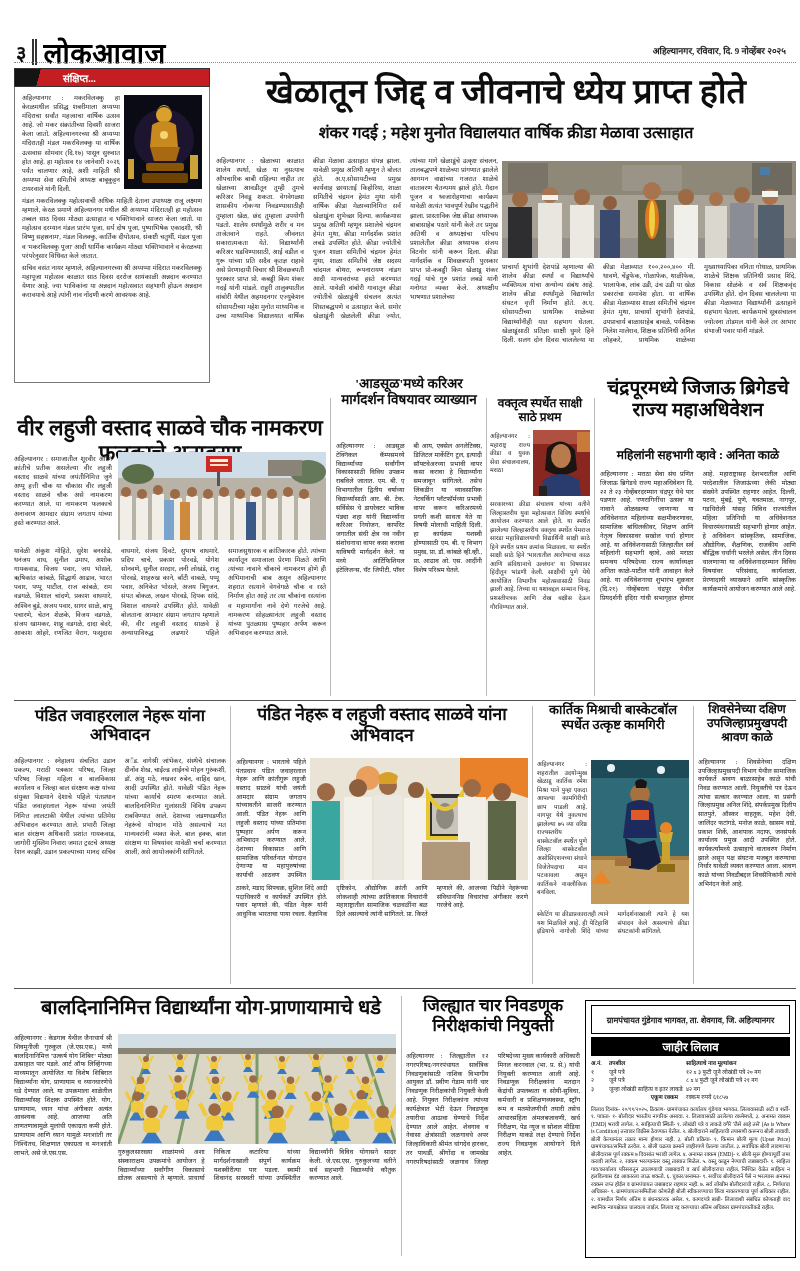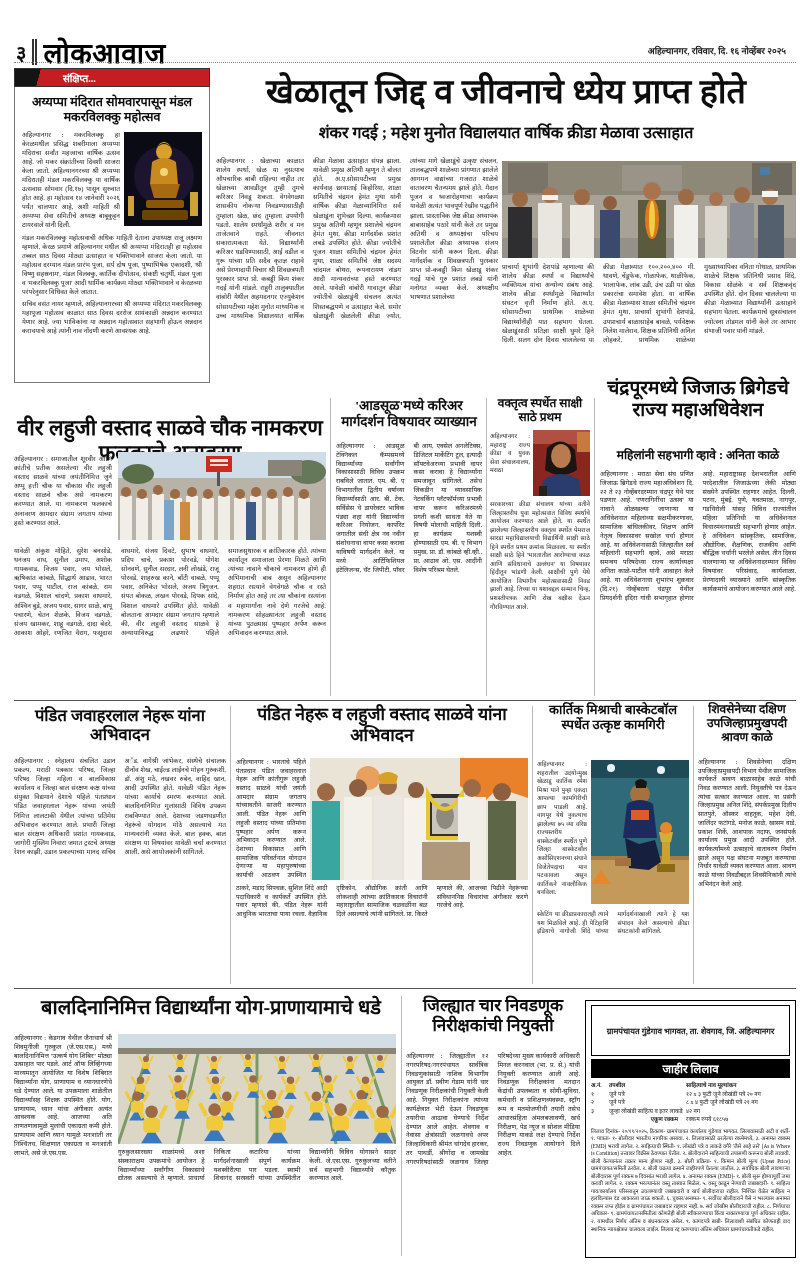--- a/index.html
+++ b/index.html
@@ -20,46 +20,45 @@
   .logo{font-size:28px;font-weight:bold;color:#000000;letter-spacing:.5px;}
   .dateline{font-size:9px;color:#222;font-weight:bold;}
   .mastbars{width:2px;background:#333;height:26px;}
   
   .briefbanner{background:linear-gradient(105deg,#141414 0 13%,#c41e22 13% 100%);
       color:#fff;font-size:10px;font-weight:bold;height:19px;line-height:19px;
       padding-left:48px;border:1px solid #333;box-sizing:border-box;}
   .briefbox{border:1px solid #777;border-top:none;box-sizing:border-box;padding:6px 7px;}
   
   .adbox{border:1.6px solid #000;box-sizing:border-box;background:#fff;padding:4px 5px;}
-  .adorg{font-size:8.2px;font-weight:bold;text-align:center;border:1px solid #000;padding:19px 1px;}
+  .adorg{font-size:8.2px;font-weight:bold;text-align:center;border:1px solid #000;padding:8px 1px;}
   .adbanner{background:#000;color:#fff;font-size:11.5px;font-weight:bold;text-align:center;
      padding:2px 0;margin-top:3px;}
   .adtable{font-size:5.9px;line-height:1.45;margin-top:3px;}
   .adtable .r{display:flex;}
   .adtable .c1{width:18px;}
   .adtable .c2{flex:1;}
   .adtable .c3{width:104px;}
   .adterms{font-size:5.3px;line-height:1.42;text-align:justify;margin-top:4px;color:#111;}
 </style>
 </head>
 <body>
 
 <div class="abs" style="left:16px;top:33px;display:flex;align-items:center;gap:6px;">
   <span class="pageno">३</span>
   <span class="mastbars"></span>
   <span class="mastbars" style="margin-left:-5px;"></span>
   <span class="logo">लोकआवाज</span>
 </div>
-<div class="abs dateline" style="right:14px;top:44px;">अहिल्यानगर, रविवार, दि. १६ नोव्हेंबर २०२५</div>
+<div class="abs dateline" style="right:14px;top:44px;">अहिल्यानगर, रविवार, दि. 9 नोव्हेंबर २०२५</div>
 <div class="abs dotted" style="left:14px;top:62px;width:782px;"></div>
 
 <div class="abs" style="left:14px;top:68px;width:196px;">
   <div class="briefbanner">संक्षिप्त...</div>
   <div class="briefbox" style="height:296px;overflow:hidden;">
-    <div class="hl" style="font-size:12.5px;margin:2px 0 5px 0;">अय्यप्पा मंदिरात सोमवारपासून मंडल मकरविलक्कु महोत्सव</div>
     <div class="photo" style="float:right;width:78px;height:94px;margin:2px 0 2px 4px;">
       <svg viewBox="0 0 78 94" xmlns="http://www.w3.org/2000/svg">
         <rect width="78" height="94" fill="#0b0b16"></rect>
         <circle cx="40" cy="44" r="30" fill="#1d1430"></circle>
         <circle cx="40" cy="20" r="8" fill="#d9a12b"></circle>
         <path d="M32 16 q8 -10 16 0 q-4 -6 -8 -6 q-4 0 -8 6z" fill="#e8c050"></path>
         <path d="M28 30 q12 -8 24 0 l2 22 q-14 8 -28 0z" fill="#c88a1e"></path>
         <path d="M26 52 h30 l-4 14 h-22z" fill="#a86a10"></path>
         <rect x="22" y="68" width="38" height="8" rx="2" fill="#8a5505"></rect>
         <rect x="18" y="78" width="46" height="10" rx="2" fill="#6e4203"></rect>
@@ -157,21 +156,21 @@
         <circle cx="154" cy="42" r="5"></circle>
         <circle cx="170" cy="40" r="5"></circle>
         <circle cx="186" cy="42" r="5"></circle>
     </g>
   </svg>
 </div>
 <div class="abs bodytxt cols3" style="left:14px;top:546px;width:312px;height:150px;">यावेळी अंकुश मोहिते, सुरेश बनसोडे, धनंजय वाघ, सुनील उमाप, अशोक गायकवाड, विजय पवार, जय भोसले, ऋषिकांत कांबळे, सिद्धार्थ आढाव, भारत पवार, पप्पू पाटील, राज कांबळे, राम वडगळे, विशाल चांदणे, प्रकाश वाघमारे, अश्विन बुडे, अजय पवार, सागर साळे, बापू पचारणे, चेतन शेळके, विजय वडगळे, संजय खामकर, शाहू वडगळे, दादा बेदरे, आकाश ओहरे, रणजित वैराग, फसूदास वाघमारे, संजय दिवटे, सुभाष वाघमारे, प्रदिप चाचे, प्रकाश पोरवडे, योगेश सोनवणे, सुनील सरदार, लनी लोखंडे, राजू पोरवडे, शाहरुख काने, बाँटी वाबळे, पप्पू पवार, अनिकेत भोसले, अजय त्रिगुजन, संपत बोकळ, लखन पोरवडे, दिपक सांदे, विशाल वाघमारे उपस्थित होते. यावेळी बोलताना आमदार संग्राम जगताप म्हणाले की, वीर लहुजी वस्ताद साळवे हे अन्यायाविरुद्ध लढणारे पहिले समाजसुधारक व क्रांतिकारक होते. त्यांच्या कार्यातून समाजाला प्रेरणा मिळते आणि त्यांच्या नावाने चौकाचे नामकरण होणे ही अभिमानाची बाब असून अहिल्यानगर शहरात रस्त्याने वेगवेगळे चौक व रस्ते निर्माण होत आहे तर त्या चौकांना रस्त्यांना व महामार्गांना नावे देणे गरजेचे आहे. नामकरण सोहळ्यानंतर लहुजी वस्ताद यांच्या पुतळ्यास पुष्पहार अर्पण करून अभिवादन करण्यात आले.</div>
 
 <div class="abs vrule" style="left:330px;top:398px;height:298px;"></div>
 
-<div class="abs hl" style="left:336px;top:398px;width:146px;font-size:13.5px;">'आडसूळ'मध्ये करिअर मार्गदर्शन विषयावर व्याख्यान</div>
+<div class="abs hl" style="left:336px;top:376px;width:146px;font-size:13.5px;">'आडसूळ'मध्ये करिअर मार्गदर्शन विषयावर व्याख्यान</div>
 <div class="abs bodytxt cols2" style="left:336px;top:442px;width:146px;height:254px;font-size:6.4px;">अहिल्यानगर : आडसूळ टेक्निकल कॅम्पसमध्ये विद्यार्थ्यांच्या सर्वांगीण विकासासाठी विविध उपक्रम राबविले जातात. एम. बी. ए विभागातील द्वितीय वर्षाच्या विद्यार्थ्यांसाठी आर. बी. टेक. सर्विसेस चे डायरेक्टर भाविक पंड्या शहा यांनी विद्यार्थ्यांना करिअर नियोजन, कार्पोरेट जगातील संधी क्षेत्र नव नवीन संशोधनाचा वापर कसा करावा याविषयी मार्गदर्शन केले. या मध्ये आर्टिफिशियल इंटेलिजन्स, चॅट जिपीटी, पॉवर बी आय, एक्सेल अनलेटिक्स, डिजिटल मार्केटिंग टूल, इत्यादी सॉफ्टवेअरच्या प्रभावी वापर कसा करावा हे विद्यार्थ्यांना समजावून सांगितले. तसेच लिंकडीन या व्यावसायिक नेटवर्किंग प्लॅटफॉर्मच्या प्रभावी वापर करून करिअरमध्ये प्रगती कशी साधता येते या विषयी मोलाची माहिती दिली. हा कार्यक्रम यशस्वी होण्यासाठी एम. बी. ए विभाग प्रमुख, प्रा. डॉ. कांबळे व्ही.व्ही., प्रा. आढाव ओ. एस. आदींनी विशेष परिश्रम घेतले.</div>
 
 <div class="abs vrule" style="left:486px;top:398px;height:298px;"></div>
 
 <div class="abs hl" style="left:490px;top:396px;width:100px;font-size:12px;">वक्तृत्व स्पर्धेत साक्षी साठे प्रथम</div>
 <div class="abs bodytxt" style="left:490px;top:432px;width:40px;height:68px;font-size:6.2px;">अहिल्यानगर : महाराष्ट्र राज्य क्रीडा व युवक सेवा संचालनालय, मराठा</div>
 <div class="abs photo" style="left:533px;top:430px;width:57px;height:66px;">
   <svg viewBox="0 0 57 66" xmlns="http://www.w3.org/2000/svg">
     <rect width="57" height="66" fill="#8a2620"></rect>
     <rect width="57" height="14" fill="#b05040"></rect>

